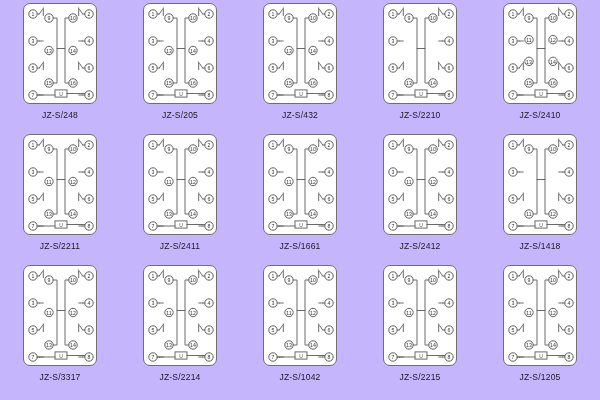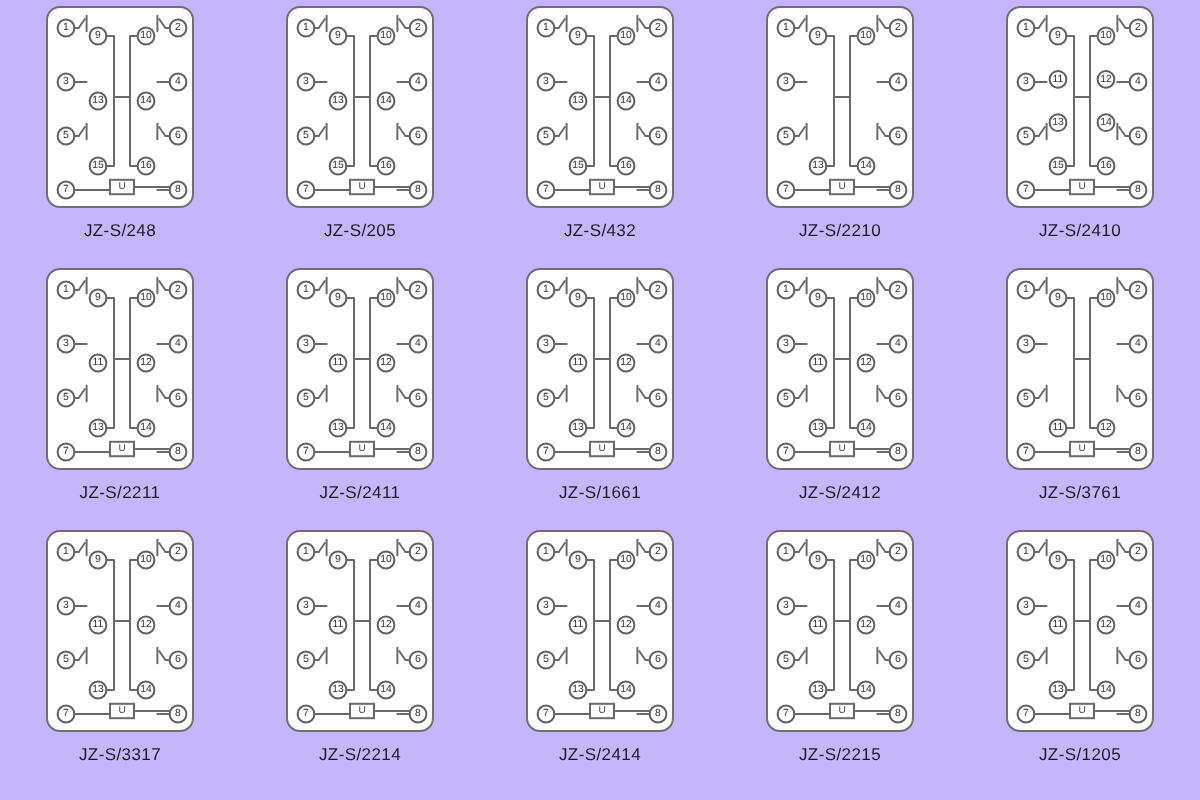--- a/index.html
+++ b/index.html
@@ -1044,21 +1044,21 @@
                   <rect x="31" y="85.9" width="12" height="7.2" class="coilbox"></rect>
                   <text x="37" y="89.7" class="coiltext">U</text>
                 </g>
                 <path d="M13.2,91 H31" class="wire"></path>
                 <path d="M43,89.5 H60.8" class="wire"></path>
                 <path d="M33,44.5 H41" class="wire"></path>
               </g>
             </svg>
           </div>
         </div>
-        <div class="caption">JZ-S/3761</div>
+        <div class="caption">JZ-S/1418</div>
       </div>
       <div class="cell">
         <div class="diagram-box">
           <div class="svgwrap">
             <svg width="74" height="101" viewBox="0 0 74 101">
               <g>
                 <g class="pin">
                   <circle cx="9" cy="10" r="4.2"></circle>
                   <text x="9" y="10.2">1</text>
                 </g>
@@ -1332,21 +1332,21 @@
                   <rect x="31" y="85.9" width="12" height="7.2" class="coilbox"></rect>
                   <text x="37" y="89.7" class="coiltext">U</text>
                 </g>
                 <path d="M13.2,91 H31" class="wire"></path>
                 <path d="M43,89.5 H60.8" class="wire"></path>
                 <path d="M33,44.5 H41" class="wire"></path>
               </g>
             </svg>
           </div>
         </div>
-        <div class="caption">JZ-S/2414</div>
+        <div class="caption">JZ-S/1042</div>
       </div>
       <div class="cell">
         <div class="diagram-box">
           <div class="svgwrap">
             <svg width="74" height="101" viewBox="0 0 74 101">
               <g>
                 <g class="pin">
                   <circle cx="9" cy="10" r="4.2"></circle>
                   <text x="9" y="10.2">1</text>
                 </g>

